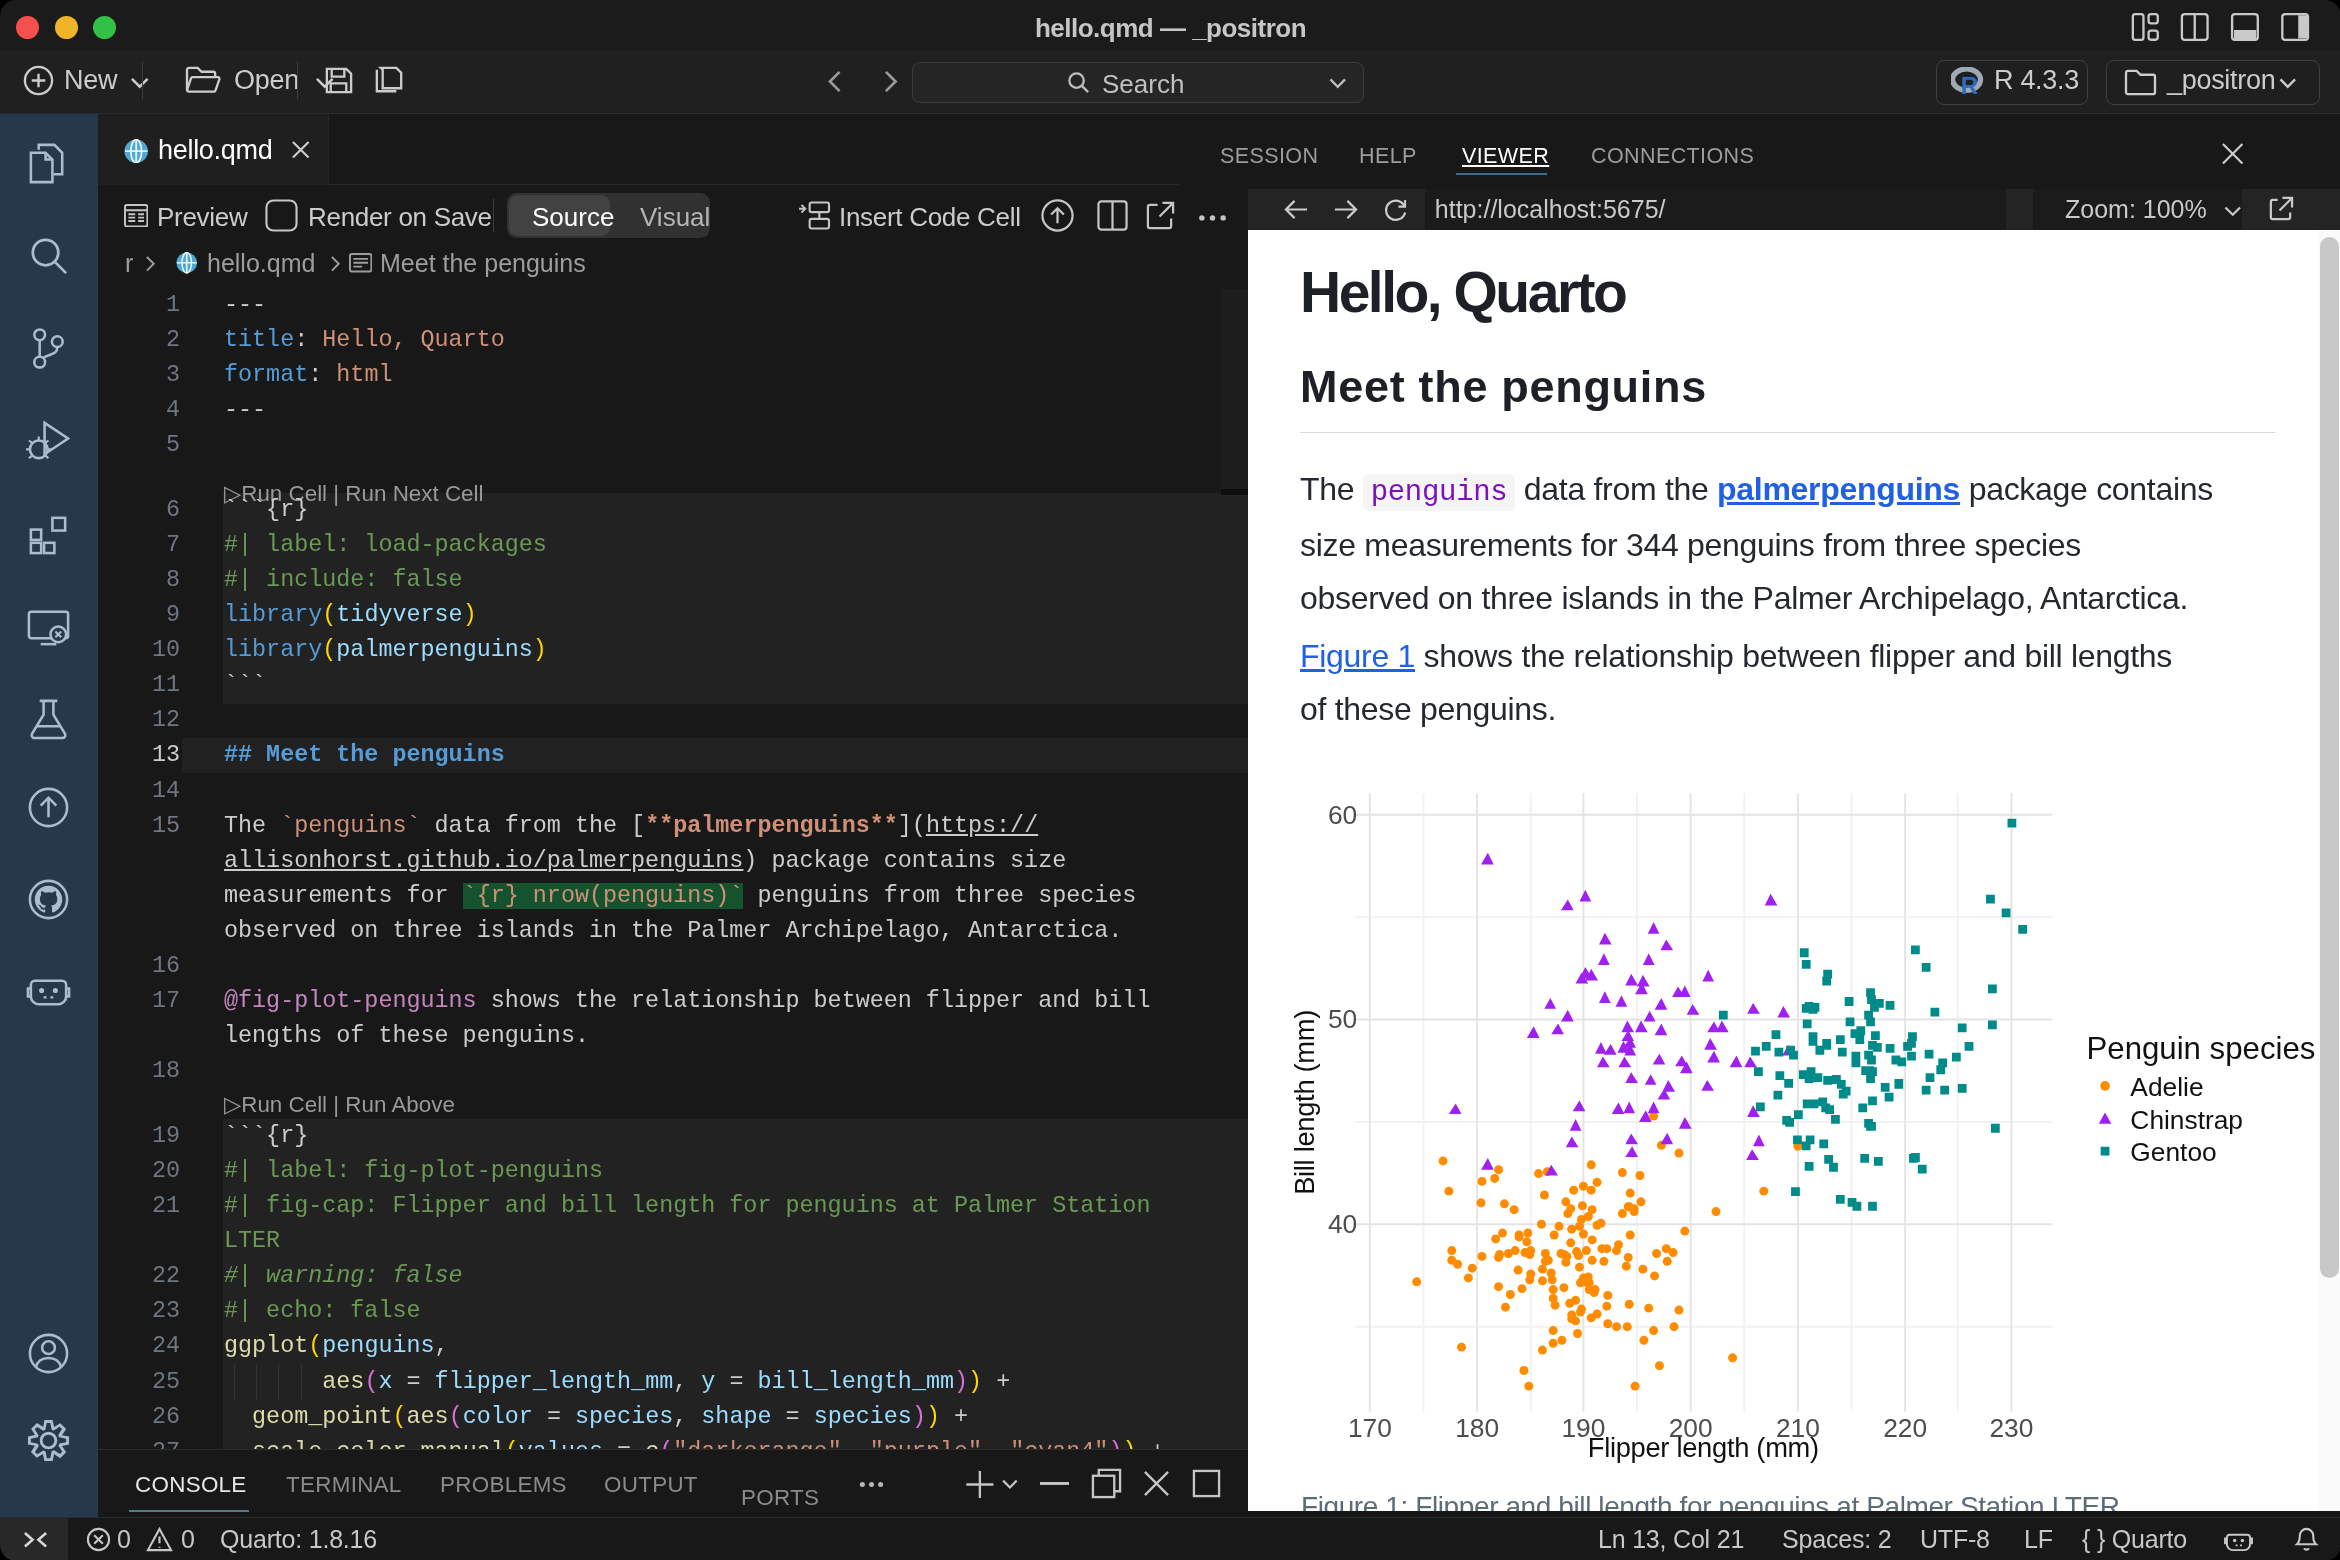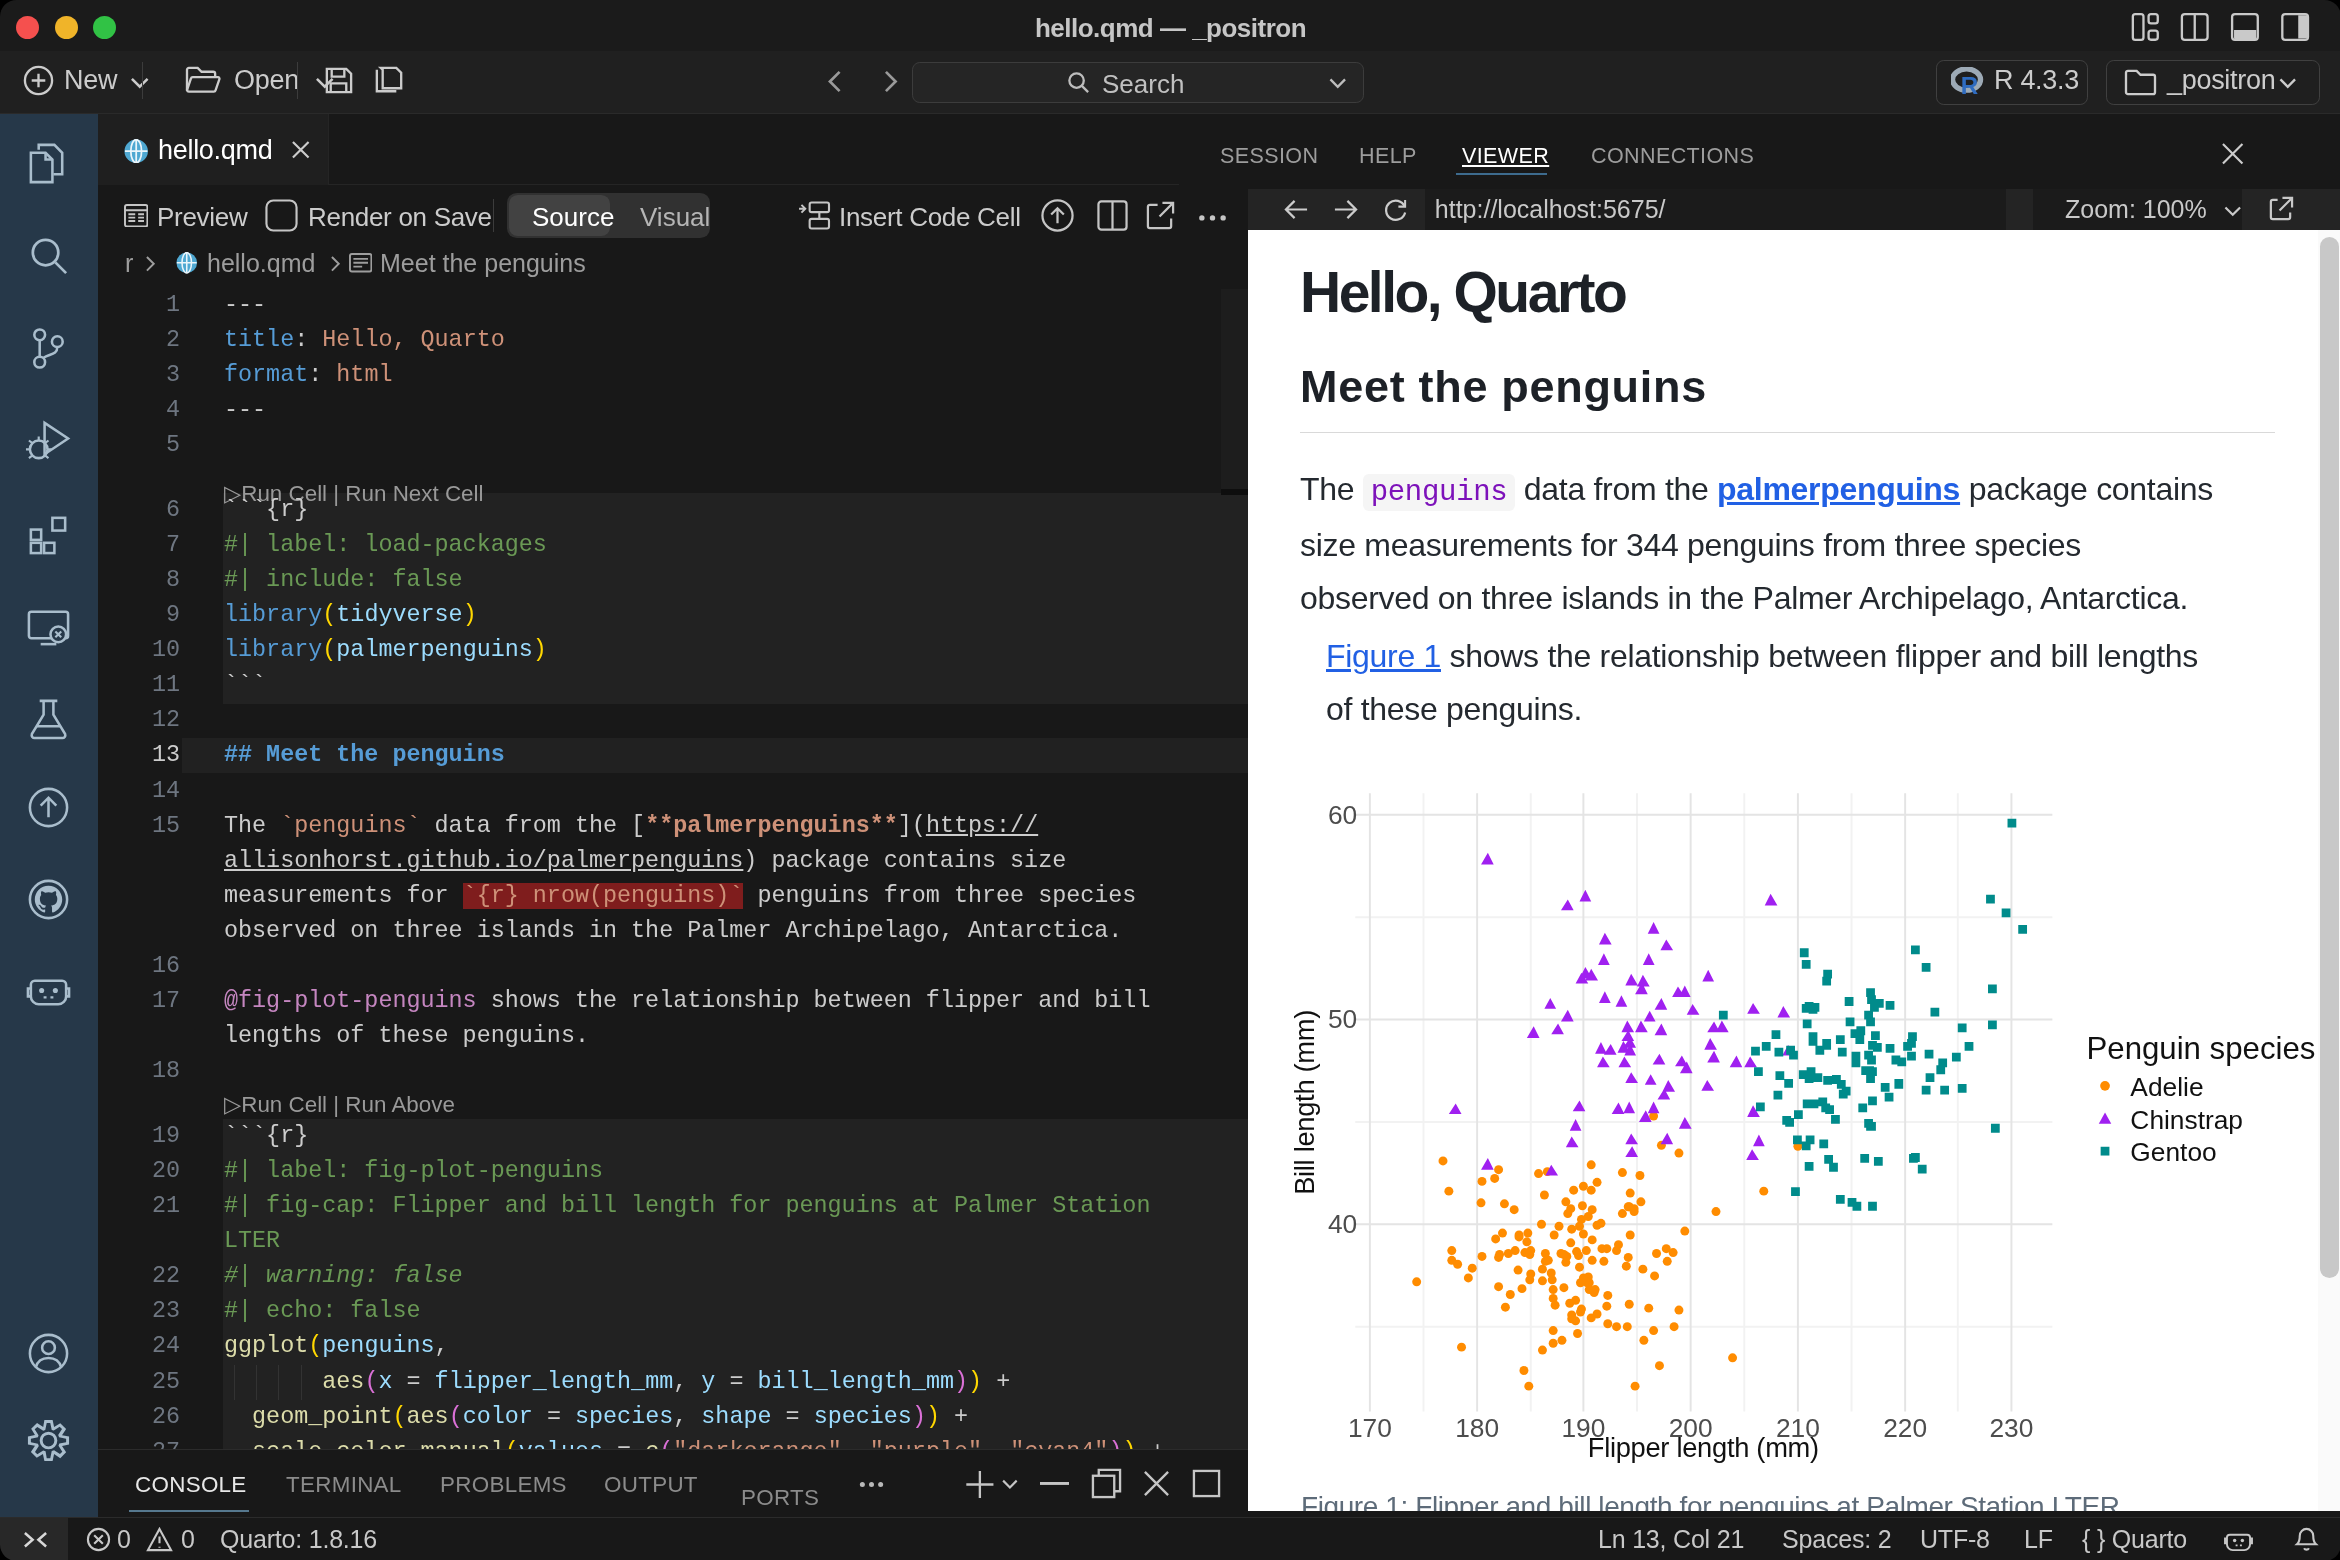--- a/index.html
+++ b/index.html
@@ -316,21 +316,21 @@
   <div class="abs lens" style="top:194px;text-align:right;">▷Run Cell | Run Next Cell</div>
   <div class="abs cline" style="top:208px;">```{r}</div>
   <div class="abs cline cg" style="top:243px;">#| label: load-packages</div>
   <div class="abs cline cg" style="top:278px;">#| include: false</div>
   <div class="abs cline" style="top:313px;"><span class="kb">library</span><span class="pg">(</span><span class="vb">tidyverse</span><span class="pg">)</span></div>
   <div class="abs cline" style="top:348px;"><span class="kb">library</span><span class="pg">(</span><span class="vb">palmerpenguins</span><span class="pg">)</span></div>
   <div class="abs cline" style="top:383px;">```</div>
   <div class="abs cline" style="top:453px;"><span class="kb" style="font-weight:700;">## Meet the penguins</span></div>
   <div class="abs cline" style="top:524px;">The <span class="st">`penguins`</span> data from the [<span class="st" style="font-weight:700;">**palmerpenguins**</span>](<span style="text-decoration:underline;">https://</span></div>
   <div class="abs cline" style="top:559px;"><span style="text-decoration:underline;">allisonhorst.github.io/palmerpenguins</span>) package contains size</div>
-  <div class="abs cline" style="top:594px;">measurements for <span class="st" style="background:#7f1d1d;">`{r} nrow(penguins)`</span> penguins from three species</div>
+  <div class="abs cline" style="top:594px;">measurements for <span class="st" style="background:#14532d;">`{r} nrow(penguins)`</span> penguins from three species</div>
   <div class="abs cline" style="top:629px;">observed on three islands in the Palmer Archipelago, Antarctica.</div>
   <div class="abs cline" style="top:699px;"><span class="mg">@fig-plot-penguins</span> shows the relationship between flipper and bill</div>
   <div class="abs cline" style="top:734px;">lengths of these penguins.</div>
   <div class="abs lens" style="top:805px;">▷Run Cell | Run Above</div>
   <div class="abs cline" style="top:834px;">```{r}</div>
   <div class="abs cline cg" style="top:869px;">#| label: fig-plot-penguins</div>
   <div class="abs cline cg" style="top:904px;">#| fig-cap: Flipper and bill length for penguins at Palmer Station</div>
   <div class="abs cline cg" style="top:939px;">LTER</div>
   <div class="abs cline cg" style="top:974px;font-style:italic;">#| warning: false</div>
   <div class="abs cline cg" style="top:1009px;">#| echo: false</div>
@@ -445,21 +445,21 @@
   <svg class="abs" style="left:1019px; top:6.8px;" width="27" height="27" viewBox="0 0 28 28" fill="none" stroke="#c9c9c9" stroke-width="2.3">
       <path d="M11 4H6a2 2 0 0 0-2 2v16a2 2 0 0 0 2 2h16a2 2 0 0 0 2-2v-5"></path>
       <path d="M16 2h10v10M26 2L13 15"></path>
     </svg>
 </div>
 <div id="viewer" class="abs">
   <div class="abs vh1" style="left:52px; top:29px;">Hello, Quarto</div>
   <div class="abs vh2" style="left:52px; top:131px;">Meet the penguins</div>
   <div class="abs" style="left:52px; top:202px; width:975px; height:1px; background:#d9d9d9;"></div>
   <div class="abs vp" style="left:52px; top:233px; width:985px;">The <span class="vcode">penguins</span> data from the <span class="vlink" style="font-weight:700;">palmerpenguins</span> package contains<br>size measurements for 344 penguins from three species<br>observed on three islands in the Palmer Archipelago, Antarctica.</div>
-  <div class="abs vp" style="left:52px; top:400px; width:985px;margin-left:26px;"><span class="vlink">Figure 1</span> shows the relationship between flipper and bill lengths<br>of these penguins.</div>
+  <div class="abs vp" style="left:52px; top:400px; width:985px;"><span class="vlink">Figure 1</span> shows the relationship between flipper and bill lengths<br>of these penguins.</div>
   <svg class="abs" style="left:0px; top:527px;" width="1092" height="761" viewBox="0 0 1120 780">
 
     <g stroke="#f2f2f2" stroke-width="2">
       <path d="M110 164H825M110 374H825M110 584H825"></path>
       <path d="M180 37v634M290 37v634M399 37v634M509 37v634M619 37v634M728 37v634"></path>
     </g>
     <g stroke="#e4e4e4" stroke-width="2">
       <path d="M110 59H825M110 269H825M110 479H825"></path>
       <path d="M125 37v634M235 37v634M344 37v634M454 37v634M564 37v634M674 37v634M783 37v634"></path>
     </g>

